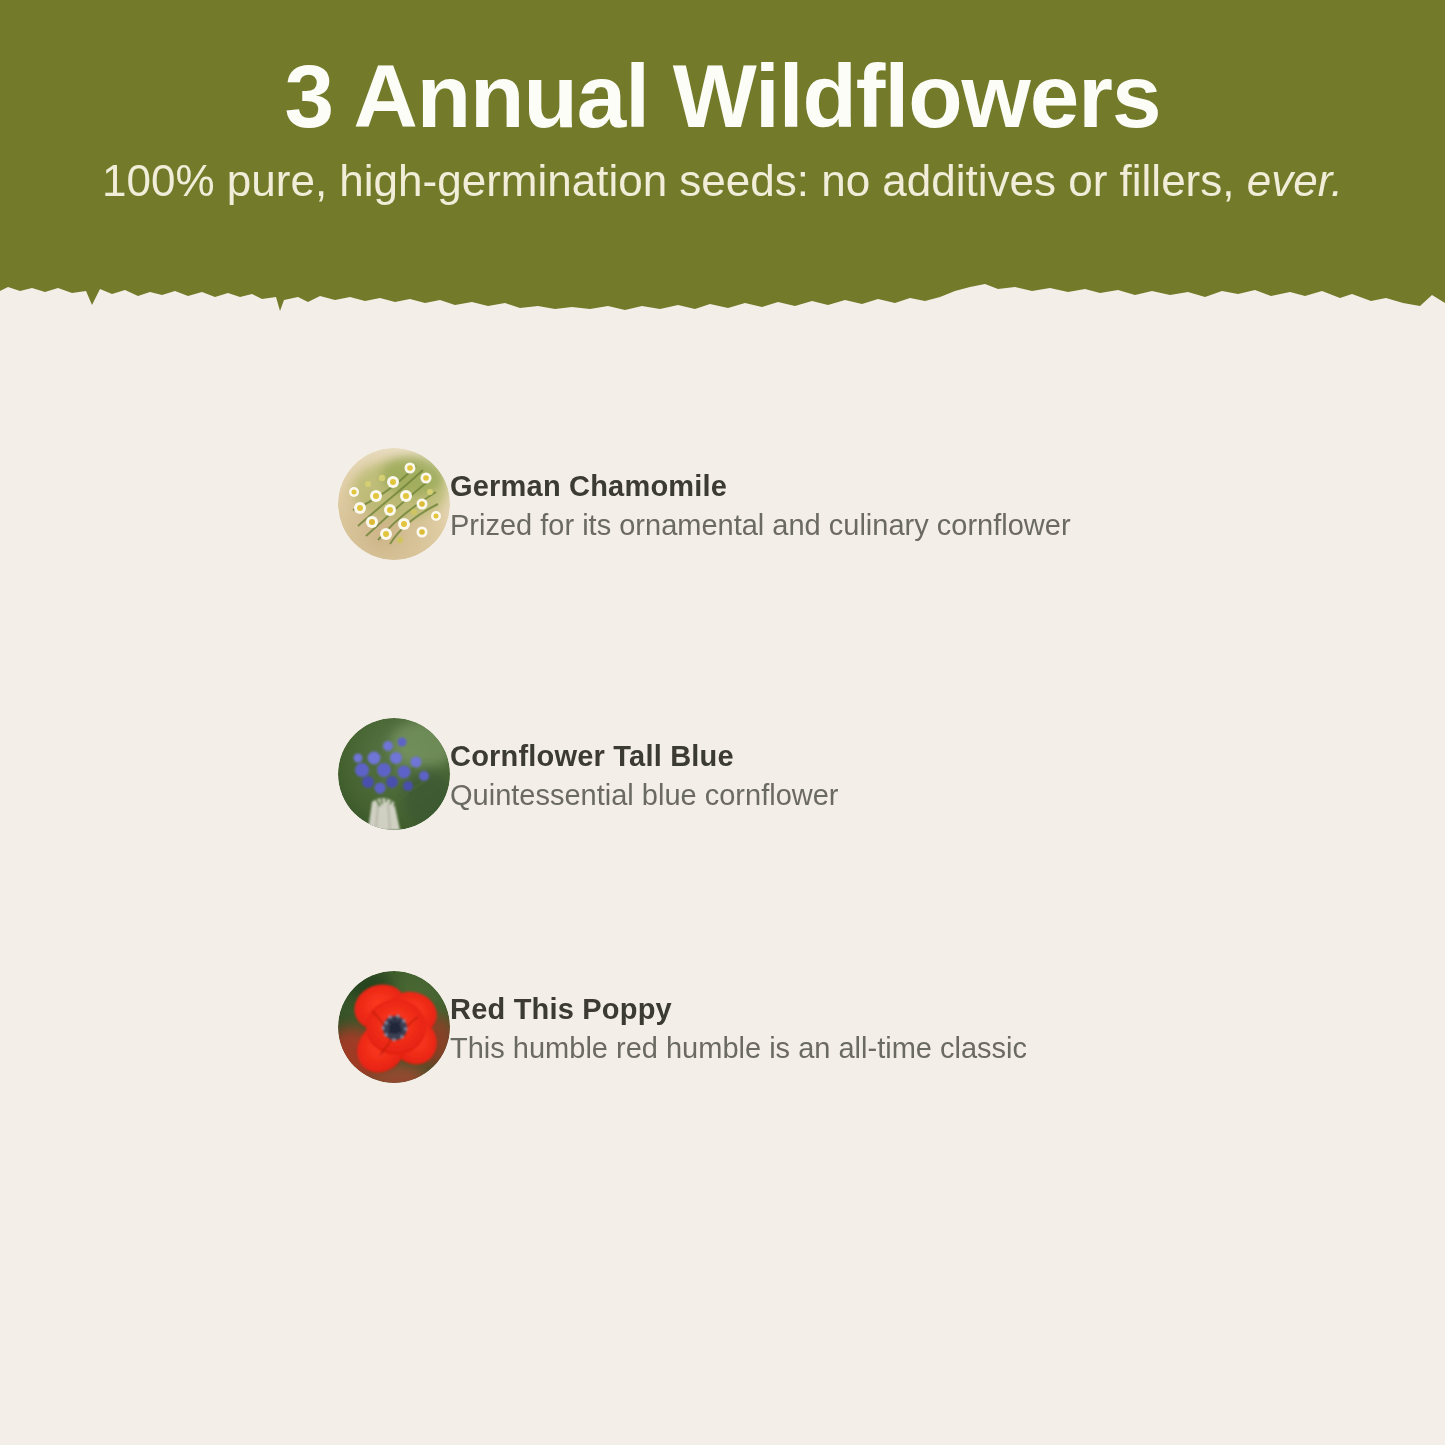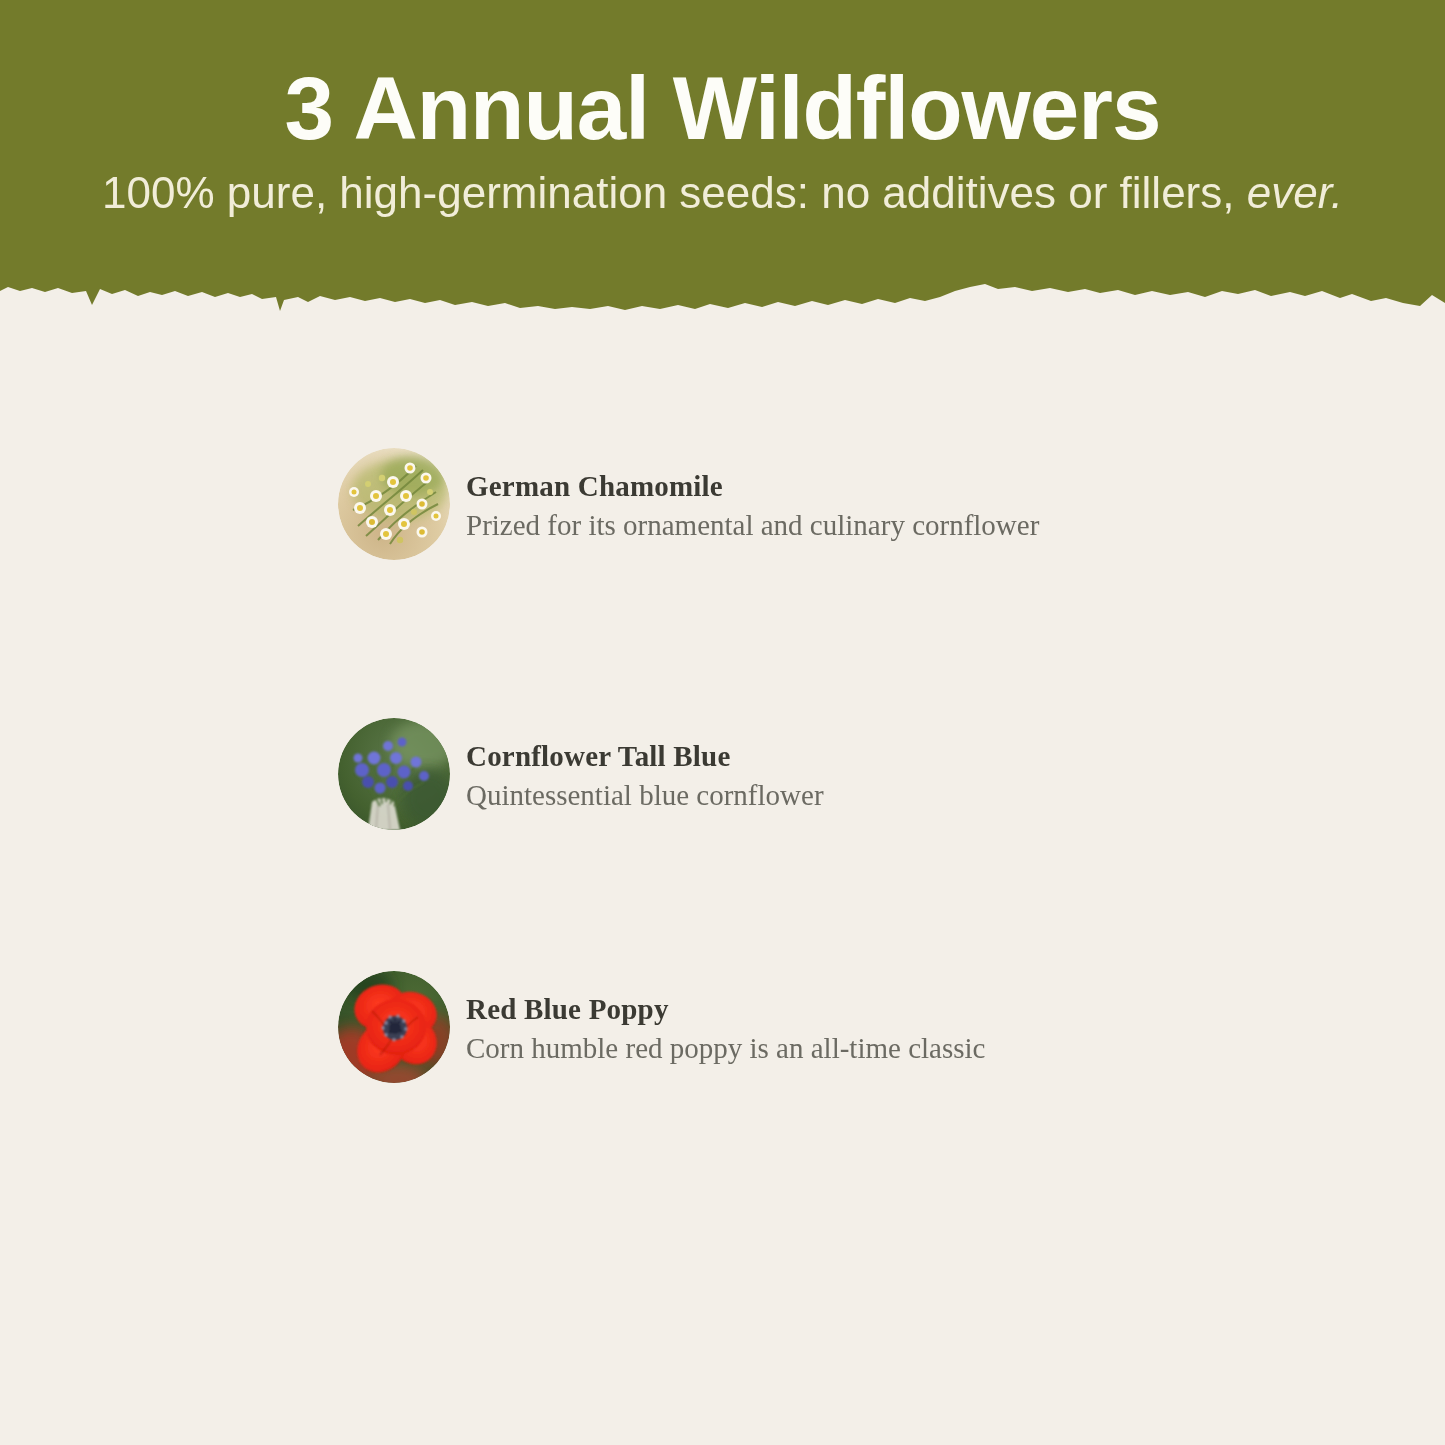--- a/index.html
+++ b/index.html
@@ -10,34 +10,34 @@
     overflow:hidden;
     font-family:"Liberation Sans", sans-serif;
   }
   
   .header-band{position:absolute;top:0;left:0;width:1445px;height:330px;}
   .tear-svg{position:absolute;top:0;left:0;width:1445px;height:330px;display:block;}
   .header-content{
     position:absolute;top:0;left:0;width:1445px;text-align:center;
   }
   .page-title{
-    margin:12px;padding-top:52px;
+    margin:0;padding-top:52px;
     font-size:89px;line-height:1.0;font-weight:bold;
     letter-spacing:-1px;color:#FDFDF8;
   }
   .page-subtitle{
     margin:14px 0 0 0;
     font-size:44px;line-height:1.2;font-weight:400;
     color:#F1EDD8;
   }
   .page-subtitle em{font-style:italic;}
   
   .item-row{
     position:absolute;left:338px;
-    display:flex;align-items:center;gap:16px;font-family:Liberation Serif, serif;
+    display:flex;align-items:center;
   }
   .row-1{top:448px;}
   .row-2{top:718px;}
   .row-3{top:971px;}
   .photo{
     width:112px;height:112px;border-radius:50%;
     overflow:hidden;flex:none;display:block;
   }
   .item-text{padding-top:4px;}
   .item-title{
@@ -285,18 +285,18 @@
             <circle cx="53" cy="51" r="1.2"></circle>
               <circle cx="61" cy="51" r="1.2"></circle>
               <circle cx="63" cy="60" r="1.2"></circle>
             <circle cx="52" cy="61" r="1.2"></circle>
               <circle cx="57" cy="49" r="1.2"></circle>
           </g>
         </g>
       </g>
     </svg>
     <div class="item-text">
-      <p class="item-title">Red Blue Poppy</p>
-      <p class="item-desc">Corn humble red poppy is an all-time classic</p>
+      <p class="item-title">Red This Poppy</p>
+      <p class="item-desc">This humble red humble is an all-time classic</p>
     </div>
   </div>
 
 </div>
 
 </body></html>

